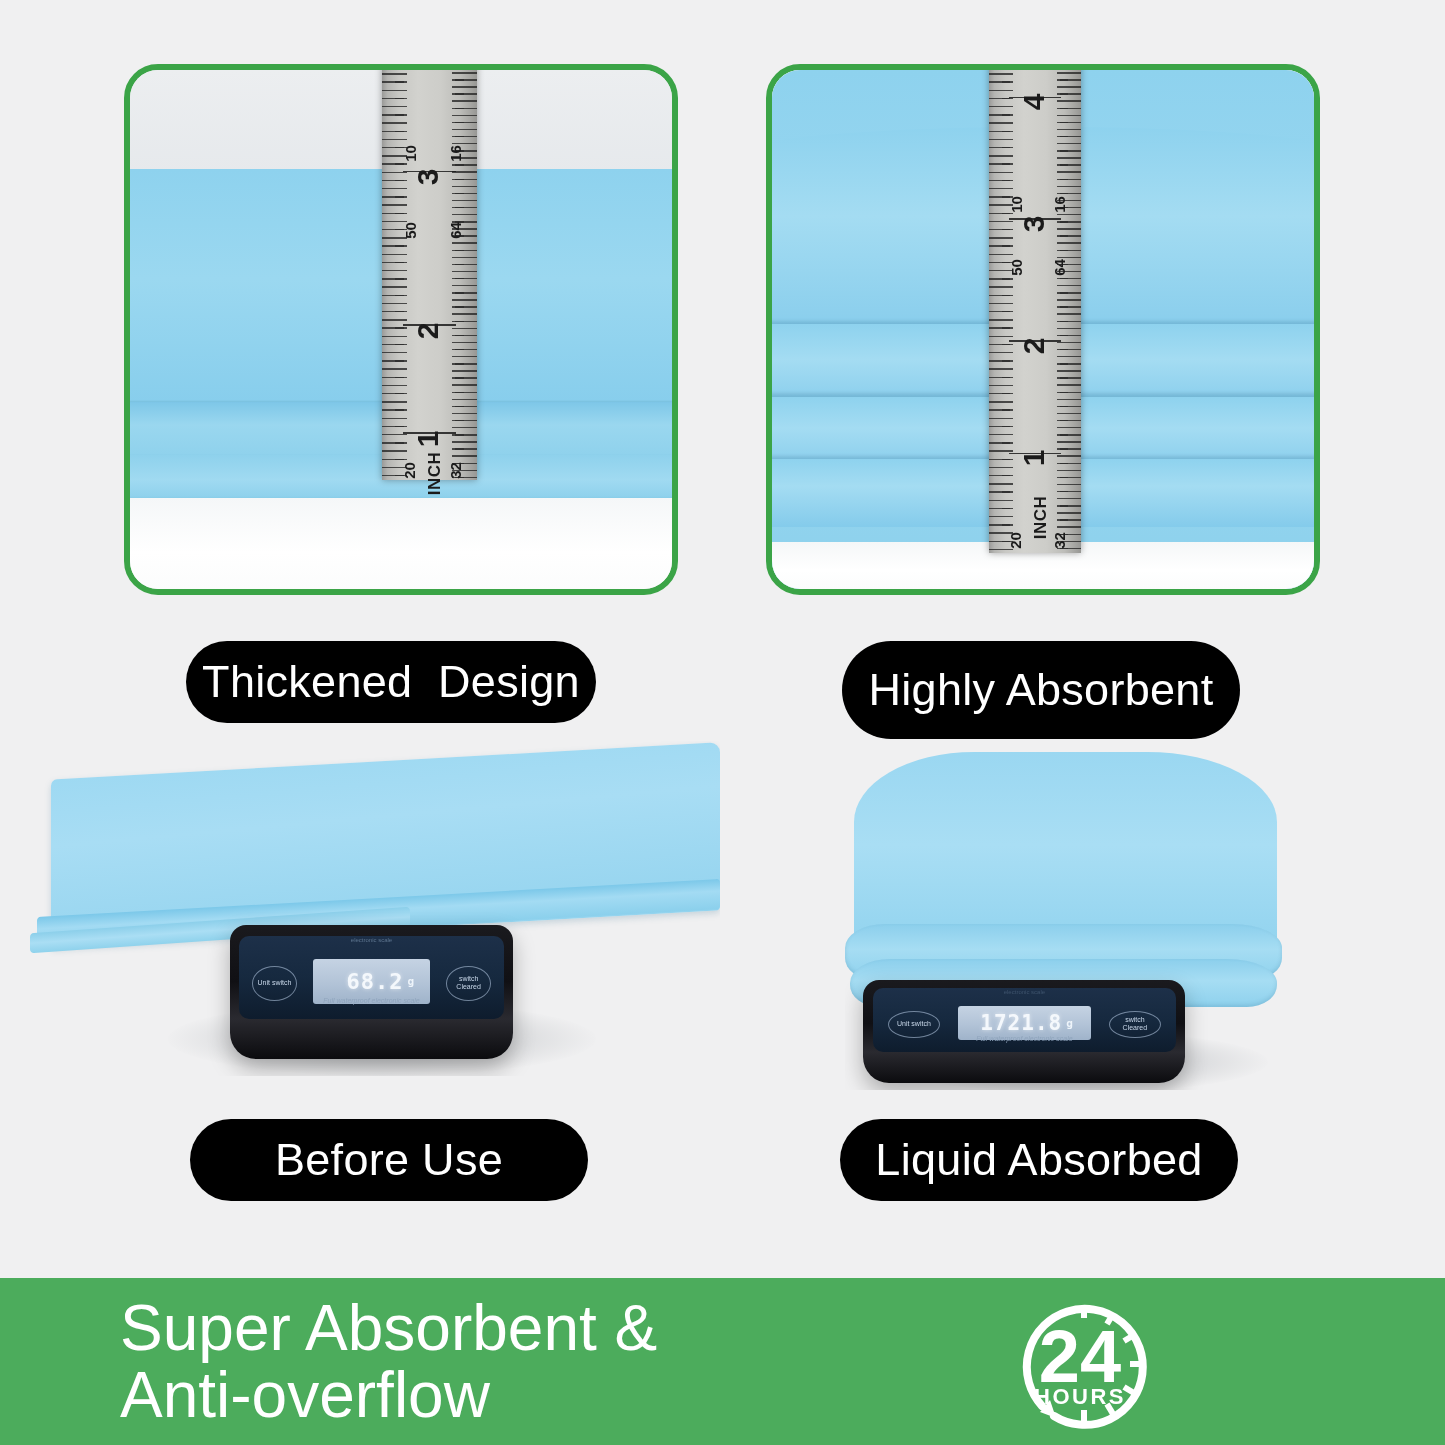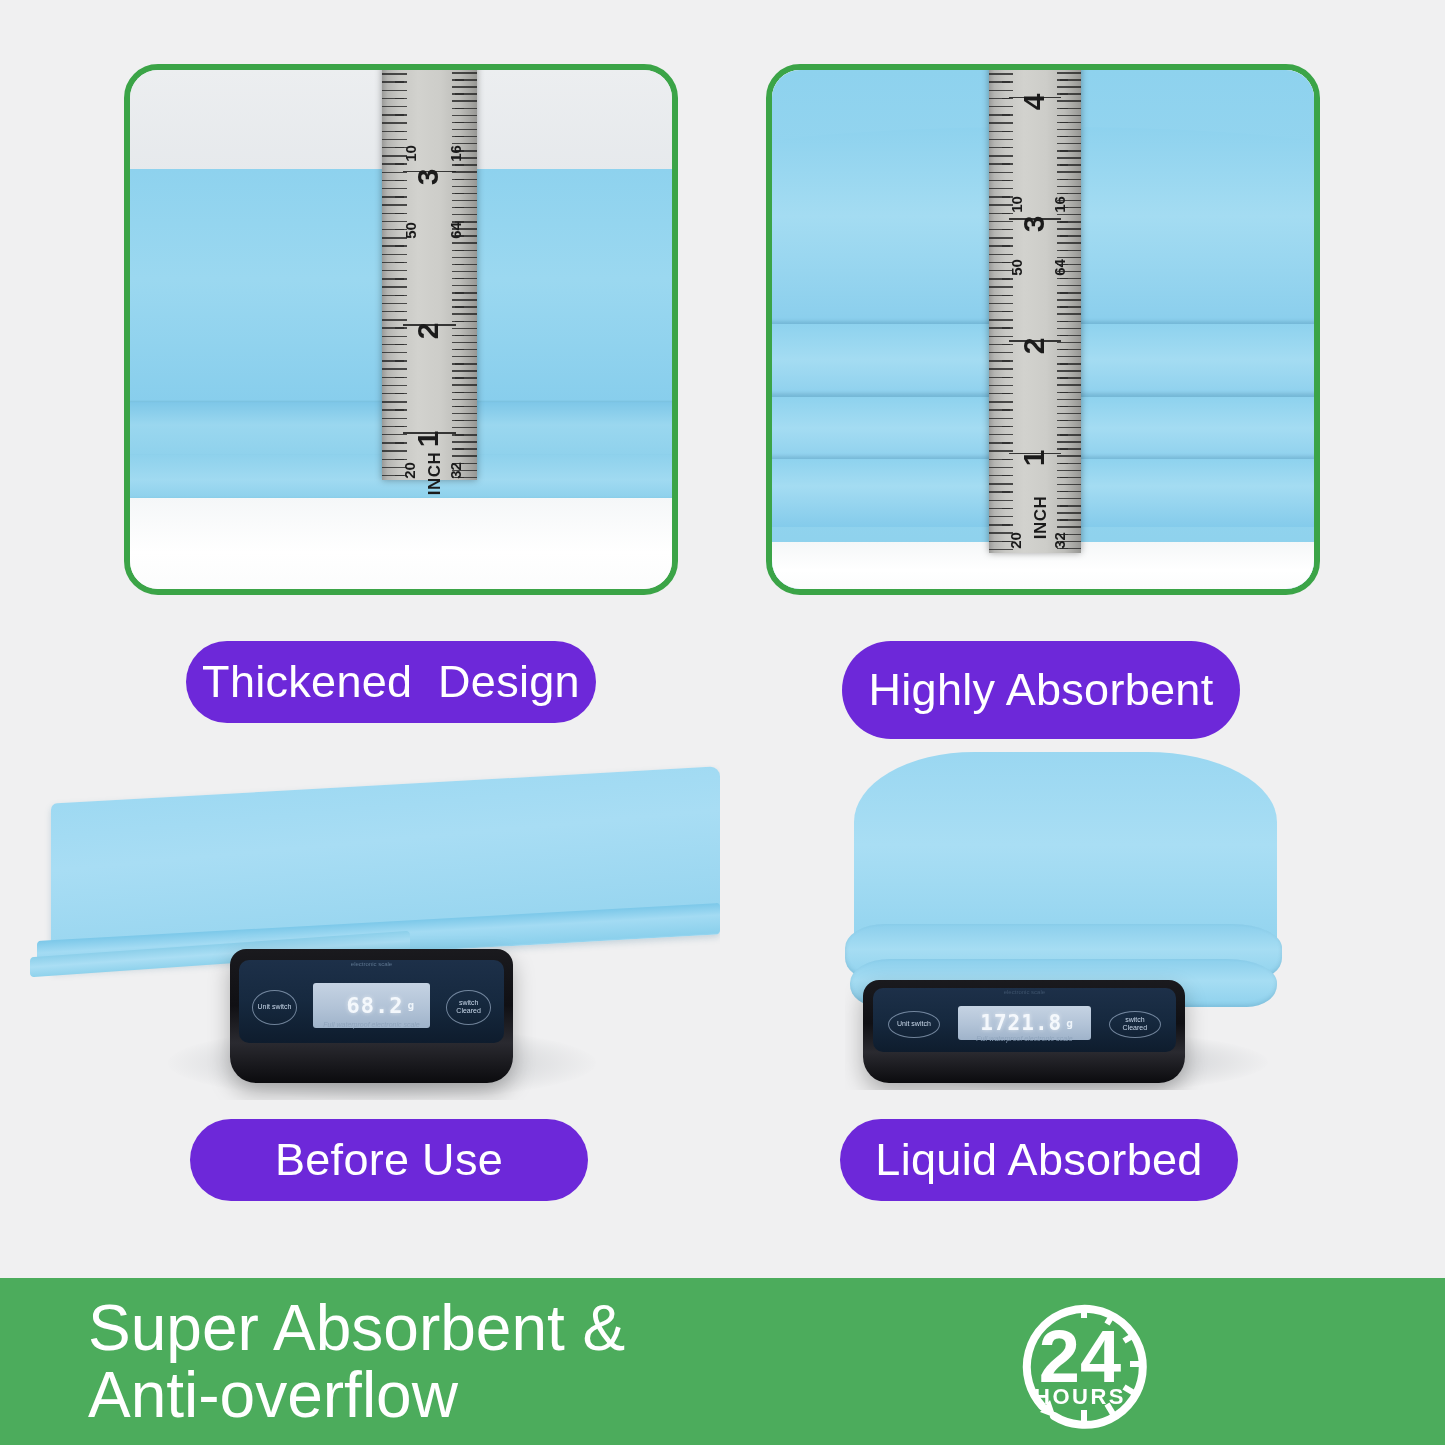--- a/index.html
+++ b/index.html
@@ -113,40 +113,40 @@
   .r-inch { font-size: 30px; }
   .r-small{ font-size: 15px; font-weight: 700; }
   .r-word { font-size: 17px; letter-spacing: .5px; }
   .r-tick-major {
     position: absolute; height: 1.8px; background: #1b1b1b; opacity: .85;
   }
 
   
   .pill {
     position: absolute;
-    background: #6d28d9;
+    background: #000000;
     border-radius: 999px;
     color: #ffffff;
     display: flex;
     align-items: center;
     justify-content: center;
     font-size: 45px;
     font-weight: 400;
     letter-spacing: .3px;
     white-space: pre;
     font-family: "Liberation Sans", sans-serif;
   }
   #pill-thick  { left: 186px; top: 641px;  width: 410px; height: 82px; }
   #pill-absorb { left: 842px; top: 641px;  width: 398px; height: 98px; }
   #pill-before { left: 190px; top: 1119px; width: 398px; height: 82px; }
   #pill-liquid { left: 840px; top: 1119px; width: 398px; height: 82px; }
 
   
   .scale-photo { position: absolute; overflow: hidden; background: #f0f0f1; }
-  #photo-before { left: 30px;  top: 765px; width: 690px; height: 335px; }
+  #photo-before { left: 30px;  top: 741px; width: 690px; height: 335px; }
   #photo-liquid { left: 845px; top: 745px; width: 460px; height: 345px; }
 
   
   .flat-pad {
     position: absolute;
     left: 3%; top: 6%; width: 97%; height: 50%;
     background: linear-gradient(178deg,#9ed9f2 0%, #a8ddf4 35%, #93d3ee 100%);
     border-radius: 6px 10px 4px 4px;
     transform: skewY(-3.2deg);
     box-shadow: 0 3px 6px rgba(80,130,160,.25);
@@ -248,21 +248,21 @@
     left: 0; top: 1278px; width: 1445px; height: 167px;
     background: #4cac5c;
     display: flex;
     align-items: center;
   }
   #banner-text {
     color: #ffffff;
     font-size: 64px;
     line-height: 1.04;
     font-weight: 400;
-    margin-left: 88px;
+    margin-left: 120px;
     white-space: pre-line;
     font-family: "Liberation Sans", sans-serif;
   }
   #badge-24h {
     position: absolute;
     left: 1010px; top: 1290px;
     width: 148px; height: 148px;
   }
   #badge-24h svg { display: block; }
 </style>

